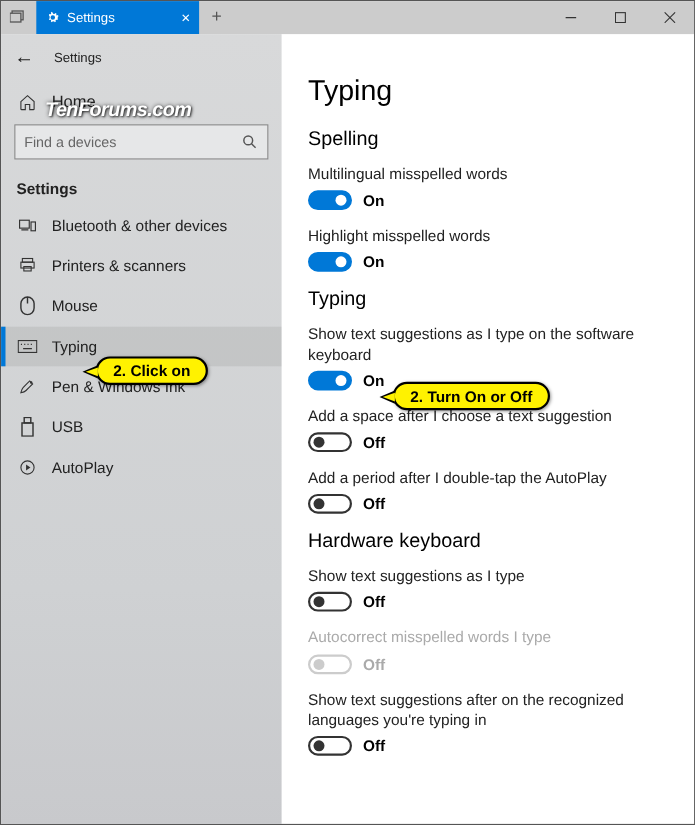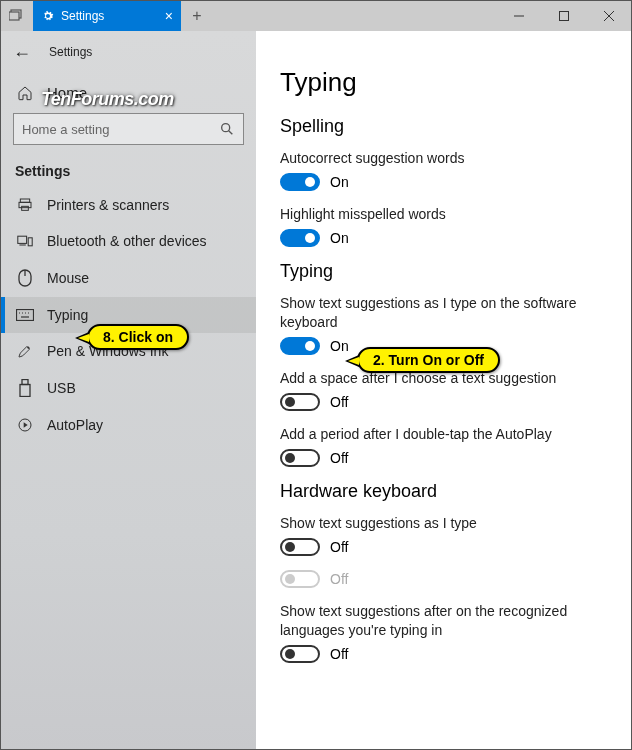--- a/index.html
+++ b/index.html
@@ -32,21 +32,21 @@
   .sect { font-size: 18px; margin: 8px 0 12px 0; }
   .setting { font-size: 14px; margin-bottom: 6px; color: #222; line-height:1.3; }
   .setting.disabled { color: #aaa; }
   .toggle-row { display: flex; align-items: center; margin-bottom: 14px; }
   .toggle { width: 40px; height: 18px; border-radius: 10px; position: relative; border: 2px solid #333; background: #fff; flex-shrink:0; }
   .toggle .knob { width: 10px; height: 10px; border-radius: 50%; background:#333; position:absolute; top:2px; left:3px; }
   .toggle.on { background:#0078d7; border-color:#0078d7; }
   .toggle.on .knob { background:#fff; left:auto; right:3px; }
   .toggle.disabled { border-color:#ccc; }
   .toggle.disabled .knob { background:#ccc; }
-  .state { font-size: 14px; margin-left: 10px; }
+  .state { font-size: 14px; margin-left: 10px; font-weight: bold; }
   .state.disabled { color:#aaa; }
   .callout { position:absolute; background: #ffeb3b; background: #fff200; border: 2px solid #000; border-radius: 14px; padding: 3px 14px; font-size: 14px; font-weight: 700; white-space: nowrap; box-shadow: 1px 1px 3px rgba(0,0,0,.4); z-index:10; }
   .callout.c1 { top: 323px; left: 86px; }
   .callout.c2 { top: 346px; left: 356px; text-align: center; }
   .callout .tail { position:absolute; width:0; height:0; }
   .callout.c1 .tail { left:-14px; top:6px; border-top:6px solid transparent; border-bottom:6px solid transparent; border-right:14px solid #000; }
   .callout.c1 .tail::after { content:""; position:absolute; left:3px; top:-4px; border-top:4px solid transparent; border-bottom:4px solid transparent; border-right:11px solid #fff200; }
   .callout.c2 .tail { left:-14px; top:6px; border-top:6px solid transparent; border-bottom:6px solid transparent; border-right:14px solid #000; }
   .callout.c2 .tail::after { content:""; position:absolute; left:3px; top:-4px; border-top:4px solid transparent; border-bottom:4px solid transparent; border-right:11px solid #fff200; }
   svg { display:block; }
@@ -100,49 +100,49 @@
     <div class="watermark">TenForums.com</div>
     <div class="home-row">
       <span class="icon">
         <svg width="16" height="16" viewBox="0 0 24 24" fill="none" stroke="#333" stroke-width="1.5">
             <path d="M3 11l9-8 9 8v10a1 1 0 0 1-1 1h-5v-7h-6v7H4a1 1 0 0 1-1-1V11z"></path>
           </svg>
       </span>
       <span>Home</span>
     </div>
     <div class="search">
-      <span>Home a setting</span>
+      <span>Find a devices</span>
       <span class="mag">
         <svg width="16" height="16" viewBox="0 0 24 24" fill="none" stroke="#555" stroke-width="2">
             <circle cx="10" cy="10" r="6"></circle>
             <line x1="20" y1="20" x2="14.5" y2="14.5"></line>
           </svg>
       </span>
     </div>
     <div class="cat-title">Settings</div>
 
     <div class="nav-item">
       <span class="icon">
+          <svg width="16" height="14" viewBox="0 0 20 16" fill="none" stroke="#333" stroke-width="1.3">
+            <rect x="1" y="2" width="11" height="9"></rect>
+            <rect x="14" y="4" width="5" height="10"></rect>
+            <line x1="3" y1="13" x2="11" y2="13"></line>
+          </svg>
+        </span>
+      <span>Bluetooth &amp; other devices</span>
+    </div>
+    <div class="nav-item">
+      <span class="icon">
           <svg width="16" height="16" viewBox="0 0 24 24" fill="none" stroke="#333" stroke-width="1.5">
             <rect x="5" y="3" width="14" height="5"></rect>
             <rect x="3" y="8" width="18" height="8"></rect>
             <rect x="7" y="14" width="10" height="6"></rect>
           </svg>
         </span>
       <span>Printers &amp; scanners</span>
-    </div>
-    <div class="nav-item">
-      <span class="icon">
-          <svg width="16" height="14" viewBox="0 0 20 16" fill="none" stroke="#333" stroke-width="1.3">
-            <rect x="1" y="2" width="11" height="9"></rect>
-            <rect x="14" y="4" width="5" height="10"></rect>
-            <line x1="3" y1="13" x2="11" y2="13"></line>
-          </svg>
-        </span>
-      <span>Bluetooth &amp; other devices</span>
     </div>
     <div class="nav-item">
       <span class="icon">
           <svg width="14" height="18" viewBox="0 0 14 18" fill="none" stroke="#333" stroke-width="1.3">
             <rect x="1" y="1" width="12" height="16" rx="6"></rect>
             <line x1="7" y1="1" x2="7" y2="7"></line>
           </svg>
         </span>
       <span>Mouse</span>
     </div>
@@ -185,21 +185,21 @@
           </svg>
         </span>
       <span>AutoPlay</span>
     </div>
   </div>
 
   <div class="content">
     <div class="page-title">Typing</div>
 
     <div class="sect">Spelling</div>
-    <div class="setting">Autocorrect suggestion words</div>
+    <div class="setting">Multilingual misspelled words</div>
     <div class="toggle-row">
       <div class="toggle on">
           <div class="knob"></div>
         </div>
       <span class="state">On</span>
     </div>
     <div class="setting">Highlight misspelled words</div>
     <div class="toggle-row">
       <div class="toggle on">
           <div class="knob"></div>
@@ -231,37 +231,38 @@
     </div>
 
     <div class="sect">Hardware keyboard</div>
     <div class="setting">Show text suggestions as I type</div>
     <div class="toggle-row">
       <div class="toggle">
           <div class="knob"></div>
         </div>
       <span class="state">Off</span>
     </div>
+    <div class="setting disabled">Autocorrect misspelled words I type</div>
     <div class="toggle-row">
       <div class="toggle disabled">
           <div class="knob"></div>
         </div>
       <span class="state disabled">Off</span>
     </div>
 
     <div class="setting">Show text suggestions after on the recognized languages you're typing in</div>
     <div class="toggle-row">
       <div class="toggle">
           <div class="knob"></div>
         </div>
       <span class="state">Off</span>
     </div>
   </div>
 </div>
 
 <div class="callout c1">
   <span class="tail"></span>
-  <span>8. Click on</span>
+  <span>2. Click on</span>
 </div>
 <div class="callout c2">
   <span class="tail"></span>
   <span>2. Turn On or Off</span>
 </div>
 
 </body></html>

